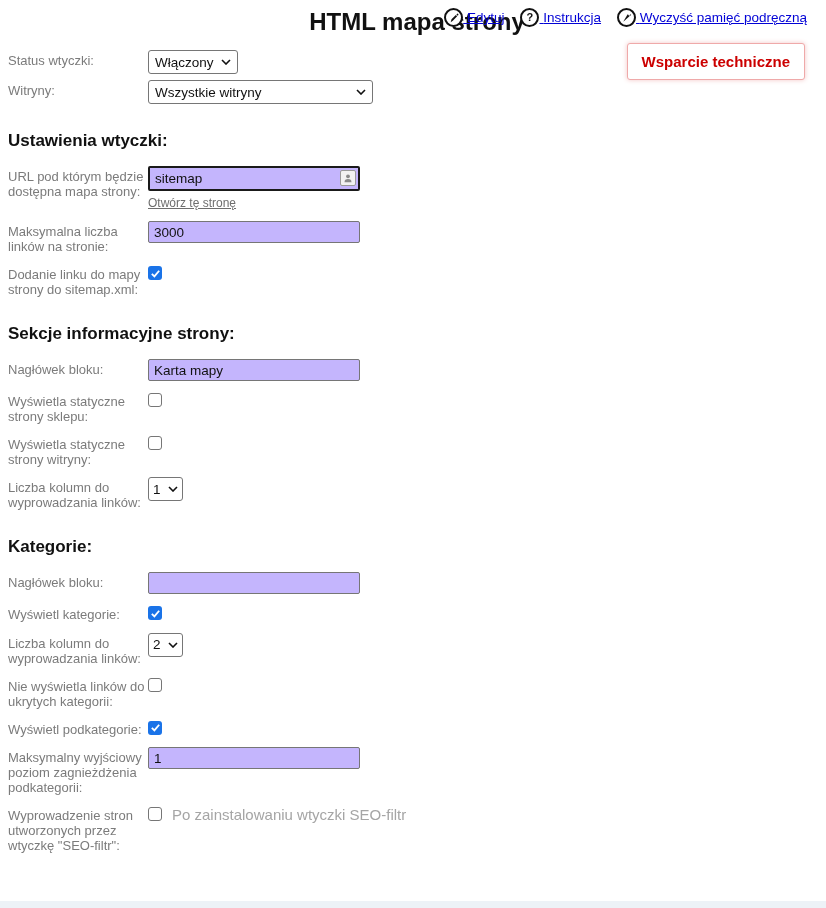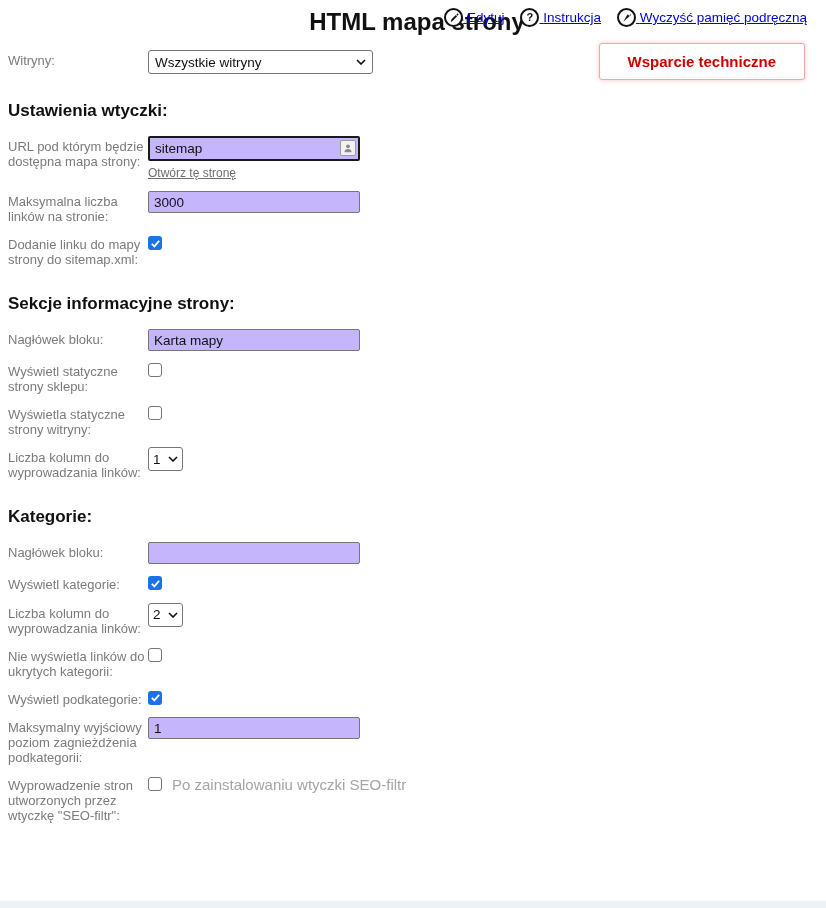--- a/index.html
+++ b/index.html
@@ -12,21 +12,21 @@
 
   
   .toplinks{position:absolute;top:8px;right:19px;display:flex;gap:16px;align-items:center;font-size:13.5px;white-space:nowrap;}
   .toplink{display:inline-flex;align-items:center;cursor:pointer;}
   .circ{width:15px;height:15px;border:2px solid #111;border-radius:50%;display:inline-flex;align-items:center;justify-content:center;flex:0 0 auto;background:#fff;}
   .circ .q{font-size:11px;font-weight:bold;color:#111;line-height:1;}
   .toplink a{color:#0202d6;text-decoration:underline;}
   .toplink a::before{content:"\00a0";}
 
   .support{position:absolute;top:43px;right:21px;background:#fff;border:1px solid #efa9a9;
-           border-radius:3px;box-shadow:0 0 5px #f2c6c6;padding:9px 28px;
+           border-radius:3px;box-shadow:0 0 5px #f2c6c6;padding:9px 14px;
            color:#cc0000;font-weight:bold;font-size:15px;}
 
   
   .row{display:flex;align-items:flex-start;margin-bottom:10px;}
   .lbl{width:140px;min-width:140px;font-size:13px;line-height:15px;color:#7b7b7b;padding-top:3px;}
   .ctl{flex:1;}
   .ctl-flex{display:flex;align-items:flex-start;gap:10px;}
 
   .in-wrap{position:relative;display:inline-block;}
   input.txt{box-sizing:border-box;width:212px;height:22px;border:1px solid #767676;border-radius:2px;
@@ -85,20 +85,31 @@
       </span>
         <a>Wyczyść pamięć podręczną</a>
     </span>
   </div>
 
   <div class="support">Wsparcie techniczne</div>
 
   <div id="content">
     <h1>HTML mapa strony</h1>
 
+    <div class="row" style="margin-bottom:6px;">
+      <div class="lbl">Status wtyczki:</div>
+      <div class="ctl">
+        <span class="sel sel-status">
+          <span>Włączony</span>
+          <svg width="10" height="6" viewBox="0 0 10 6">
+              <polyline points="1,1 5,5 9,1" fill="none" stroke="#111" stroke-width="1.6"></polyline>
+            </svg>
+        </span>
+      </div>
+    </div>
 
     <div class="row">
       <div class="lbl">Witryny:</div>
       <div class="ctl">
         <span class="sel sel-sites">
           <span>Wszystkie witryny</span>
           <svg width="10" height="6" viewBox="0 0 10 6">
               <polyline points="1,1 5,5 9,1" fill="none" stroke="#111" stroke-width="1.6"></polyline>
             </svg>
         </span>
@@ -127,21 +138,21 @@
                 <polyline points="2,6.5 4.8,9.2 10,3" fill="none" stroke="#fff" stroke-width="2"></polyline>
               </svg>
             </span></div>
         </div>
         <h2>Sekcje informacyjne strony:</h2>
         <div class="row">
           <div class="lbl">Nagłówek bloku:</div>
           <div class="ctl"><span class="in-wrap"><input type="text" class="txt" value="Karta mapy" style=""></span></div>
         </div>
         <div class="row">
-          <div class="lbl">Wyświetl statyczne strony sklepu:</div>
+          <div class="lbl">Wyświetla statyczne strony sklepu:</div>
           <div class="ctl"><span class="cb"></span></div>
         </div>
         <div class="row">
           <div class="lbl">Wyświetla statyczne strony witryny:</div>
           <div class="ctl"><span class="cb"></span></div>
         </div>
         <div class="row">
           <div class="lbl">Liczba kolumn do wyprowadzania linków:</div>
           <div class="ctl"><span class="sel sel-xs">
               <span>1</span>

